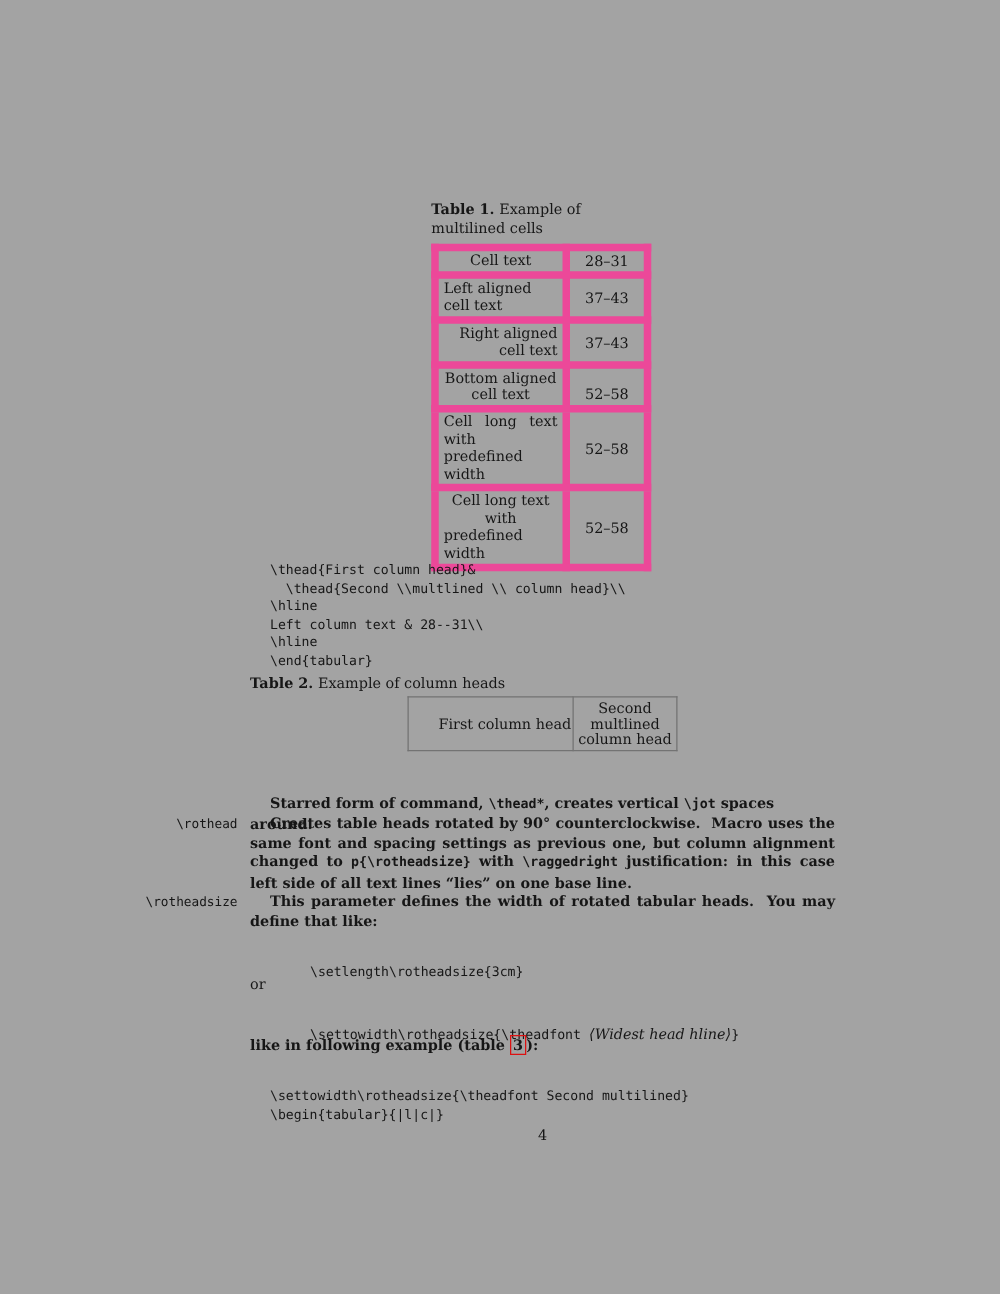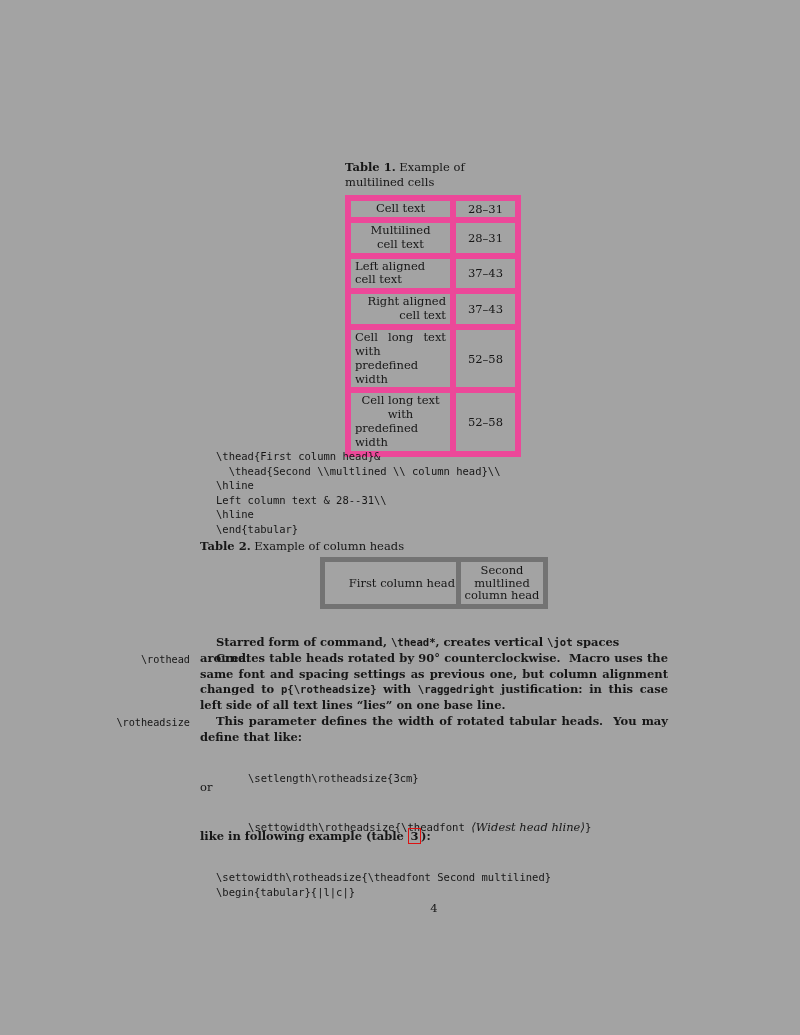--- a/index.html
+++ b/index.html
@@ -19,21 +19,21 @@
   .t1 td{border:6px solid #ec4899;padding:1px 4px;vertical-align:middle;}
   .t1 .ln{line-height:13.8px;}
   .t1-val{width:51px;text-align:center;}
   .vbottom{vertical-align:bottom !important;padding-bottom:2px !important;}
   .a-l{text-align:left;} .a-c{text-align:center;} .a-r{text-align:right;}
   .a-j{text-align:justify;text-align-last:justify;}
 
   
   .t2wrap{position:absolute;left:200px;top:557px;width:468px;display:flex;justify-content:center;}
   .t2{width:209px;font-size:11.5px;}
-  .t2 td{border:5px solid #737373;}
+  .t2 td{border:1px solid #737373;}
   .t2 .h1{width:129px;text-align:right;height:40px;vertical-align:middle;}
   .t2 .h2{width:80px;text-align:center;vertical-align:middle;}
   .t2 .h2 .ln{line-height:12.6px;}
   .t2 .d1{text-align:left;padding:1px 6px;height:18px;}
   .t2 .d2{text-align:center;}
 
   
   .para{position:absolute;left:200px;width:468px;font-size:11.5px;line-height:15.6px;font-weight:bold;}
   .just{text-align:justify;}
   .indent{text-indent:16px;}
@@ -71,40 +71,40 @@
 
   <div class="t1wrap">
     <table class="t1">
       <tbody>
           <tr style="height: 17px;">
             <td>
               <div class="ln a-c">Cell text</div>
             </td>
             <td class="t1-val">28–31</td>
           </tr>
-          <tr style="height: 28px;">
-            <td>
-              <div class="ln a-c">Multilined</div>
-              <div class="ln a-c">cell text</div>
-            </td>
-            <td class="t1-val">28–31</td>
-          </tr>
           <tr style="height: 30px;">
             <td>
               <div class="ln a-l">Left aligned</div>
               <div class="ln a-l">cell text</div>
             </td>
             <td class="t1-val">37–43</td>
           </tr>
           <tr style="height: 36px;">
             <td>
               <div class="ln a-r">Right aligned</div>
               <div class="ln a-r">cell text</div>
             </td>
             <td class="t1-val">37–43</td>
+          </tr>
+          <tr style="height: 30px;">
+            <td>
+              <div class="ln a-c">Bottom aligned</div>
+              <div class="ln a-c">cell text</div>
+            </td>
+            <td class="t1-val vbottom">52–58</td>
           </tr>
           <tr style="height: 36px;">
             <td>
               <div class="ln a-j">Cell long text with</div>
               <div class="ln a-l">predefined width</div>
             </td>
             <td class="t1-val">52–58</td>
           </tr>
           <tr style="height: 30px;">
             <td>

